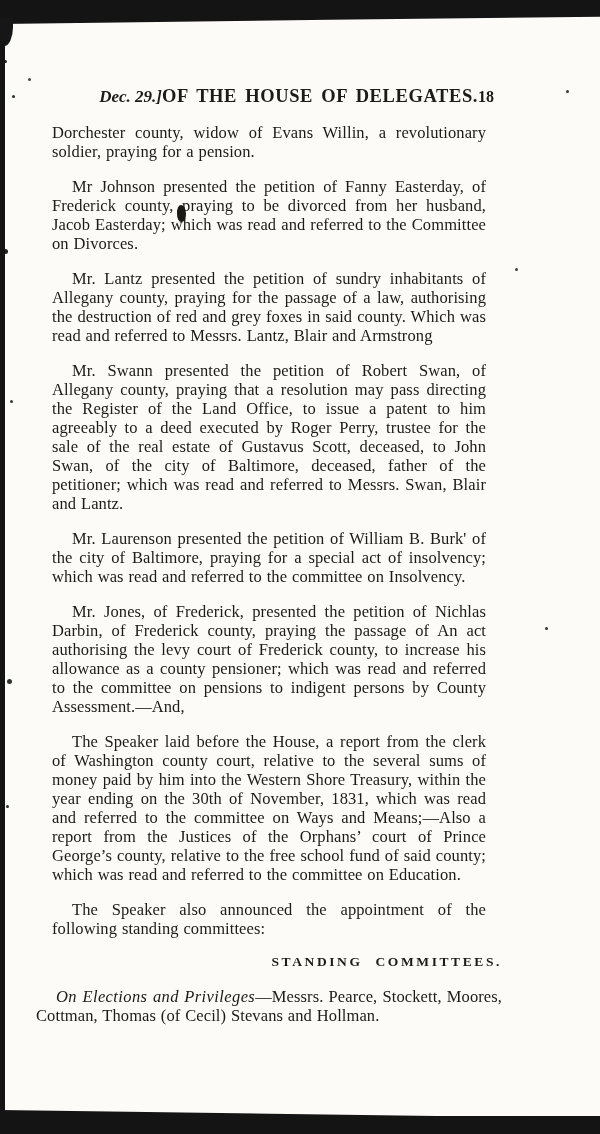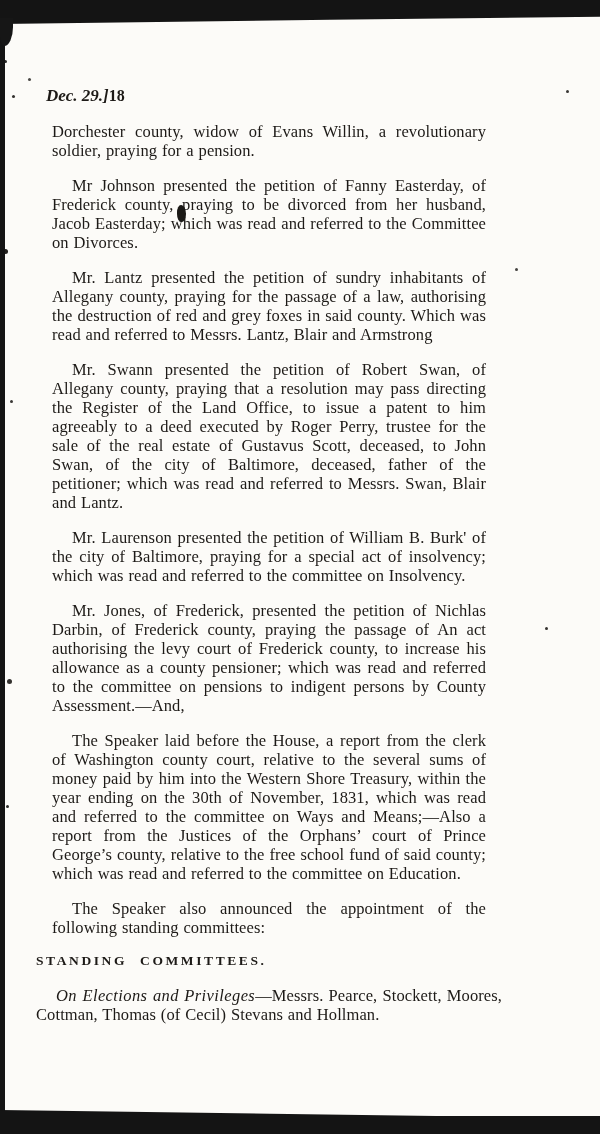--- a/index.html
+++ b/index.html
@@ -94,21 +94,21 @@
   .content {
     position: absolute;
     left: 36px;
     top: 86px;
     width: 466px;
     color: #1d1a17;
   }
 
   .page-header {
     display: flex;
-    justify-content: flex-start;
+    justify-content: flex-end;
     align-items: baseline;
     margin-bottom: 14px;
   }
   .page-header .date {
     font-style: italic;
     font-weight: bold;
     font-size: 17px;
     padding-left: 10px;
     white-space: nowrap;
   }
@@ -130,21 +130,21 @@
     font-size: 16.5px;
     line-height: 19px;
     text-align: justify;
     word-spacing: 0.6px;
     letter-spacing: 0.1px;
   }
   p.indent { text-indent: 20px; }
 
   .sec-heading {
     margin: 15px 0 0 0;
-    text-align: left;
+    text-align: right;
     font-size: 13.5px;
     font-weight: bold;
     letter-spacing: 2.6px;
     word-spacing: 7px;
     color: #1d1a17;
   }
 
   p.committee {
     margin: 17px 0 16px 0;
   }
@@ -157,20 +157,21 @@
 <body>
 
 <div class="scan">
 
   <div class="paper"></div>
 
   <div class="content">
 
     <div class="page-header">
       <span class="date">Dec. 29.]</span>
+      <span class="title">OF THE HOUSE OF DELEGATES.</span>
       <span class="pageno">18</span>
     </div>
 
     <p class="body-par">Dorchester county, widow of Evans Willin, a revolutionary soldier, praying for a pension.</p>
     <p class="body-par indent">Mr Johnson presented the petition of Fanny Easterday, of Frederick county, praying to be divorced from her husband, Jacob Easterday; which was read and referred to the Committee on Divorces.</p>
     <p class="body-par indent">Mr. Lantz presented the petition of sundry inhabitants of Allegany county, praying for the passage of a law, authorising the destruction of red and grey foxes in said county. Which was read and referred to Messrs. Lantz, Blair and Armstrong</p>
     <p class="body-par indent">Mr. Swann presented the petition of Robert Swan, of Allegany county, praying that a resolution may pass directing the Register of the Land Office, to issue a patent to him agreeably to a deed executed by Roger Perry, trustee for the sale of the real estate of Gustavus Scott, deceased, to John Swan, of the city of Baltimore, deceased, father of the petitioner; which was read and referred to Messrs. Swan, Blair and Lantz.</p>
     <p class="body-par indent">Mr. Laurenson presented the petition of William B. Burk' of the city of Baltimore, praying for a special act of insolvency; which was read and referred to the committee on Insolvency.</p>
     <p class="body-par indent">Mr. Jones, of Frederick, presented the petition of Nichlas Darbin, of Frederick county, praying the passage of An act authorising the levy court of Frederick county, to increase his allowance as a county pensioner; which was read and referred to the committee on pensions to indigent persons by County Assessment.—And,</p>
     <p class="body-par indent">The Speaker laid before the House, a report from the clerk of Washington county court, relative to the several sums of money paid by him into the Western Shore Treasury, within the year ending on the 30th of November, 1831, which was read and referred to the committee on Ways and Means;—Also a report from the Justices of the Orphans’ court of Prince George’s county, relative to the free school fund of said county; which was read and referred to the committee on Education.</p>

